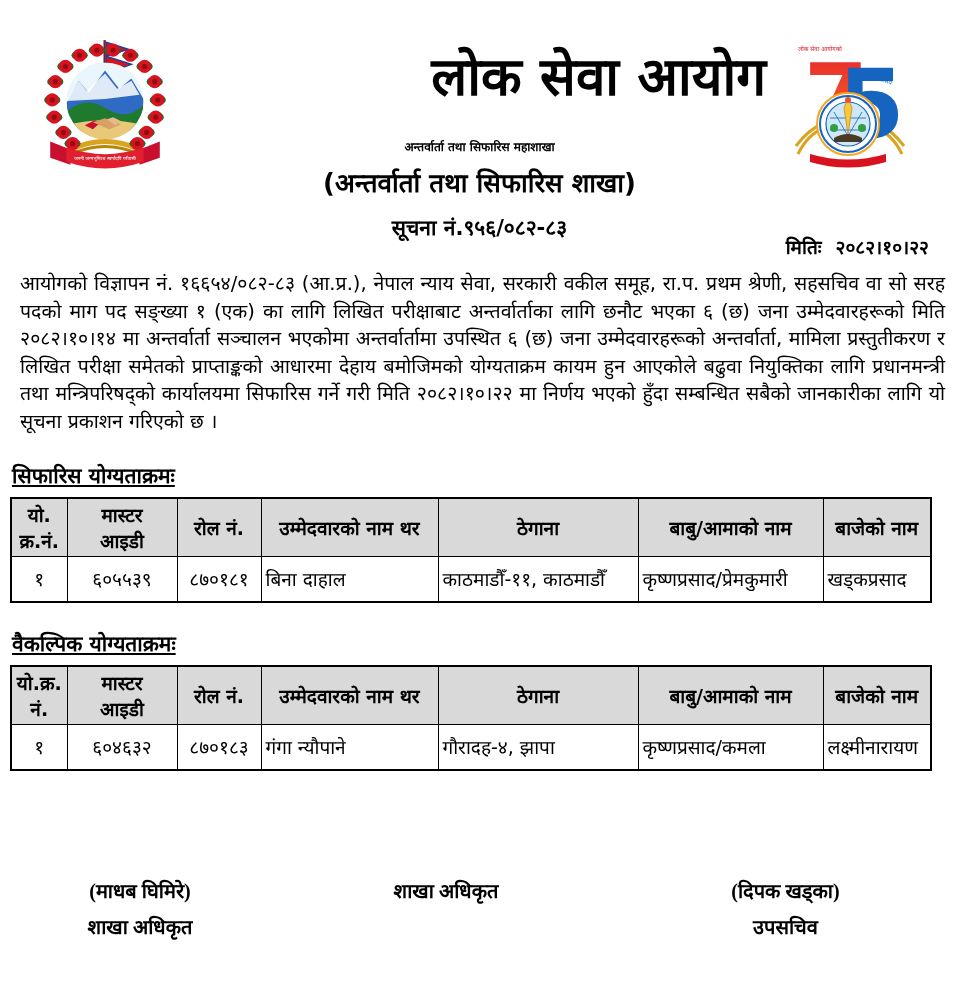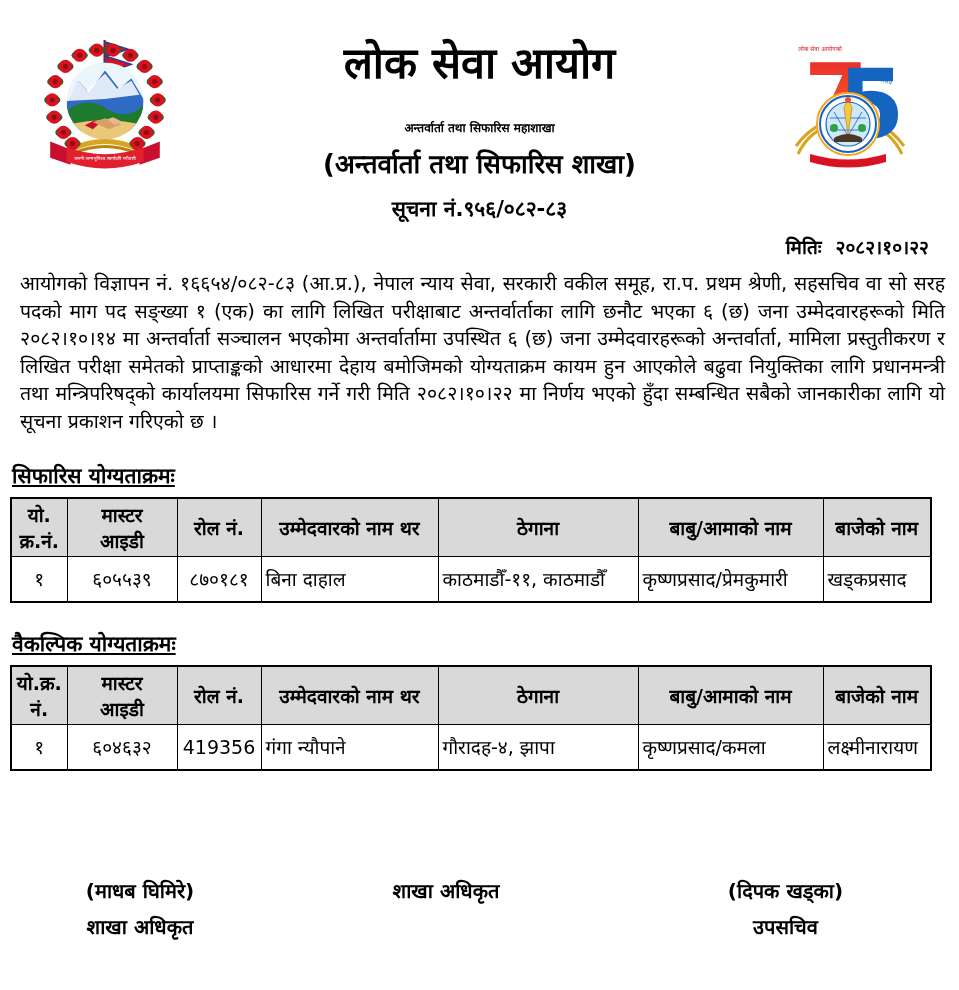--- a/index.html
+++ b/index.html
@@ -9,21 +9,21 @@
     background:#ffffff;
     font-family:"DejaVu Sans", sans-serif;
     color:#000;
     overflow:hidden;
   }
   
   .header{position:relative;height:212px;}
   .logo-left{position:absolute;left:38px;top:36px;width:134px;height:140px;}
   .logo-right{position:absolute;right:48px;top:38px;width:122px;height:130px;}
   .header-center{position:absolute;left:185px;right:185px;top:40px;text-align:center;}
-  .title{font-size:43px;font-weight:700;line-height:1.1;margin:0;}
+  .title{font-size:53px;font-weight:700;line-height:1.1;margin:8px;text-align:right;}
   .subtitle1{font-size:12px;font-weight:700;margin-top:32px;}
   .subtitle2{font-size:26px;font-weight:700;margin-top:9px;}
   .notice-no{font-size:21px;font-weight:700;margin-top:13px;}
   .date-line{
     text-align:right;padding-right:30px;margin-top:22px;
     font-size:19px;font-weight:700;
   }
   .date-line .gap{display:inline-block;width:14px;}
   
   .body-text{
@@ -65,20 +65,21 @@
   .c1{width:56px;} .c2{width:110px;} .c3{width:84px;} .c4{width:177px;}
   .c5{width:200px;} .c6{width:185px;} .c7{width:108px;}
   td.center{text-align:center;}
   td.left{text-align:left;}
   
   .signatures{
     display:flex;
     margin-top:102px;
     font-weight:700;font-size:20px;
     text-align:center;
+    font-family:Liberation Serif, serif;
   }
   .sig{line-height:36px;}
   .sig-1{width:280px;}
   .sig-2{width:332px;}
   .sig-3{width:347px;}
   svg text{font-family:"DejaVu Sans", sans-serif;}
 </style>
 </head>
 <body>
 
@@ -316,21 +317,21 @@
         <th>उम्मेदवारको नाम थर</th>
         <th>ठेगाना</th>
         <th>बाबु/आमाको नाम</th>
         <th>बाजेको नाम</th>
       </tr>
     </thead>
     <tbody>
       <tr>
         <td class="center">१</td>
         <td class="center">६०४६३२</td>
-        <td class="center">419356</td>
+        <td class="center">८७०१८३</td>
         <td class="left">गंगा न्यौपाने</td>
         <td class="left">गौरादह-४, झापा</td>
         <td class="left">कृष्णप्रसाद/कमला</td>
         <td class="left">लक्ष्मीनारायण</td>
       </tr>
     </tbody>
   </table>
 
   <div class="signatures">
     <div class="sig sig-1">

